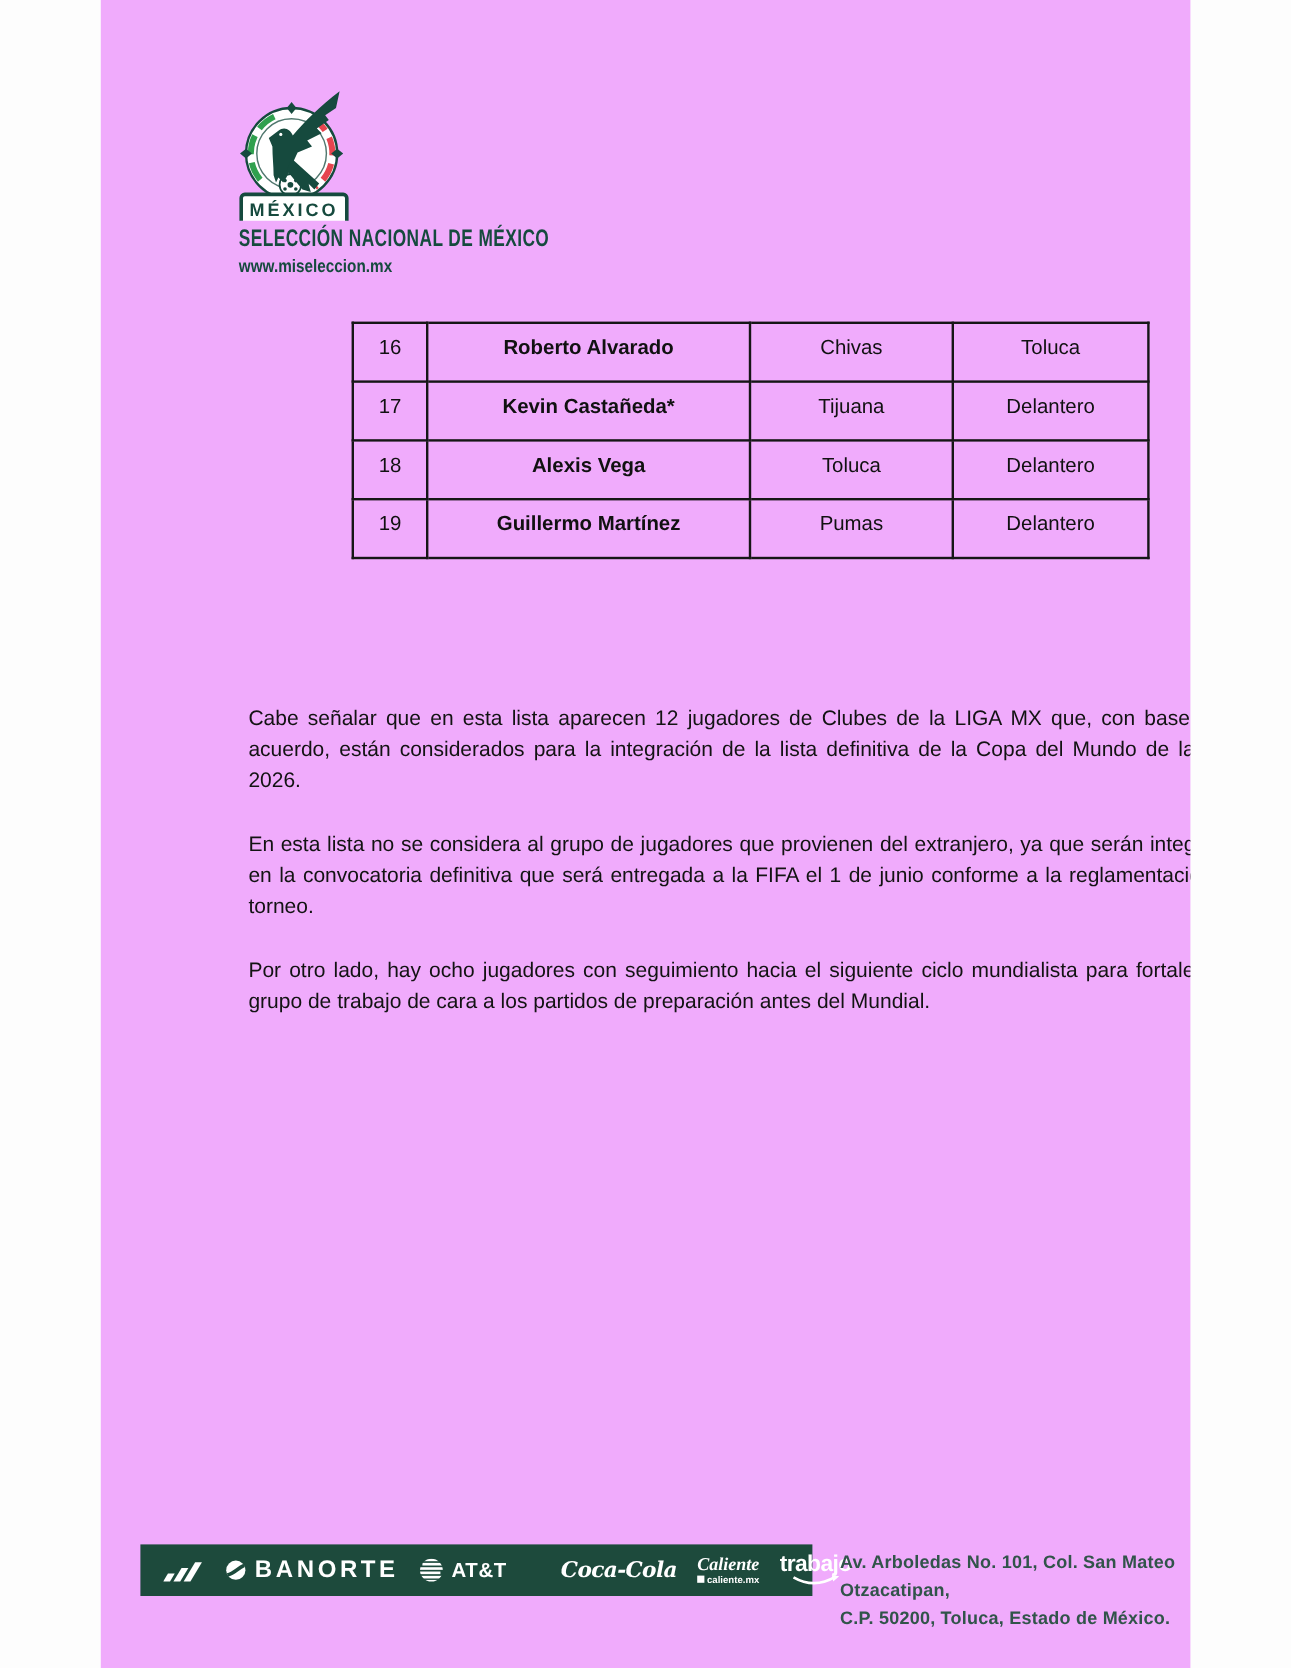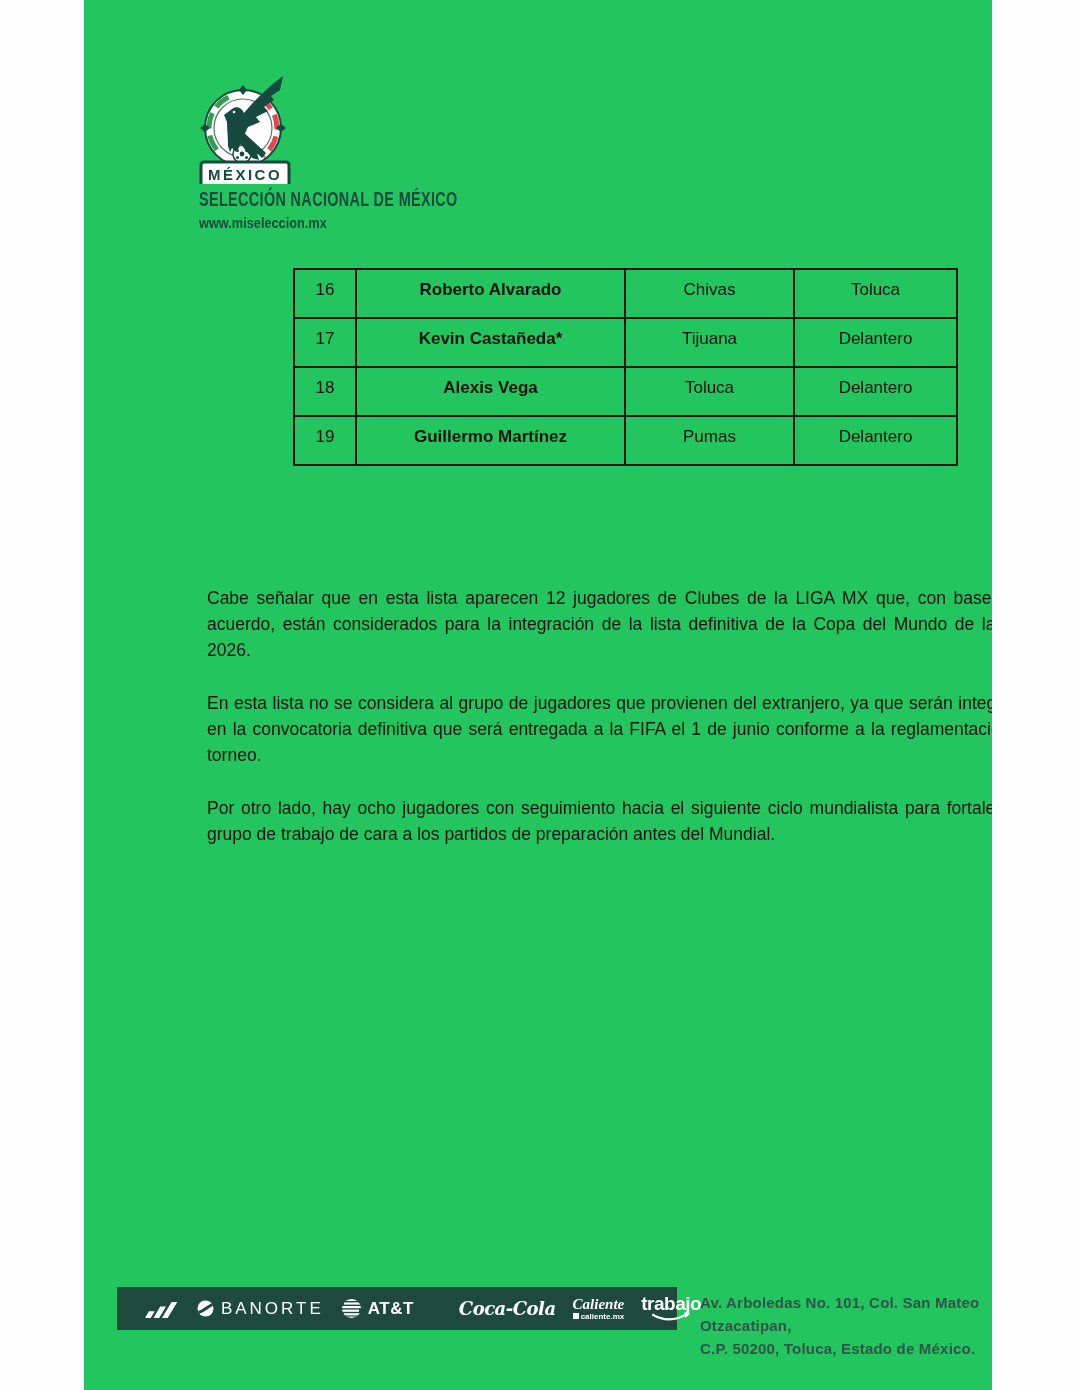--- a/index.html
+++ b/index.html
@@ -6,21 +6,21 @@
     --brand-green:#164a3e;
     --accent-green:#2fa04e;
     --accent-red:#e5454f;
     --footer-green:#1d4a3c;
     --address-green:#31544a;
   }
   *{box-sizing:border-box;}
   html,body{margin:0;padding:0;background:#fdfdfd;}
   .page{
     position:relative;width:908px;height:1390px;margin:0 auto;
-    background:#22c55e;font-family:"Liberation Sans",sans-serif;overflow:hidden;
+    background:#f0abfc;font-family:"Liberation Sans",sans-serif;overflow:hidden;
   }
   
   .crest{position:absolute;left:108px;top:68px;width:108px;height:116px;}
   .org-name{
     position:absolute;left:115px;top:188px;font-size:20px;font-weight:bold;
     color:var(--brand-green);white-space:nowrap;transform:scaleX(.72);
     transform-origin:left center;letter-spacing:.5px;
   }
   .website{
     position:absolute;left:115px;top:214px;font-size:15px;font-weight:bold;
@@ -43,21 +43,21 @@
     font-size:17.5px;line-height:26px;color:#131313;text-align:justify;
   }
   .doc-text p{margin:16px 0 27px;}
   
   .sponsor-bar{
     position:absolute;left:33px;top:1287px;width:560px;height:43px;
     background:var(--footer-green);display:flex;align-items:center;
     justify-content:center;gap:17px;padding-left:52px;color:#fff;
   }
   .sponsor{display:flex;align-items:center;gap:6px;flex:0 0 auto;}
-  .banorte-text{font-size:17px;font-weight:normal;letter-spacing:3px;}
+  .banorte-text{font-size:20px;font-weight:bold;letter-spacing:3px;}
   .att-text{font-size:17px;font-weight:bold;letter-spacing:.5px;}
   .cocacola-text{
     font-family:"DejaVu Serif",serif;font-style:italic;font-weight:bold;
     font-size:18px;letter-spacing:-.5px;white-space:nowrap;margin-left:28px;
   }
   .caliente{flex-direction:column;gap:0;align-items:center;}
   .caliente-script{
     font-family:Liberation Serif, serif;font-style:italic;font-weight:bold;
     font-size:15px;line-height:15px;white-space:nowrap;
   }

